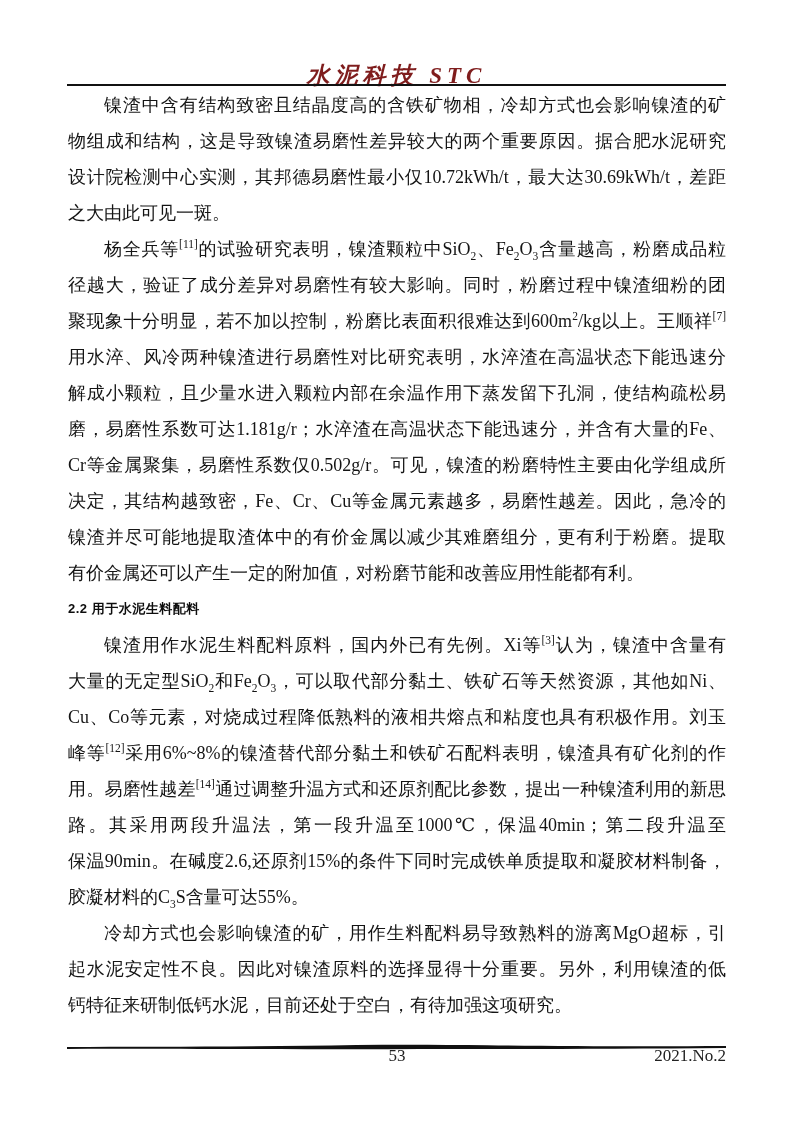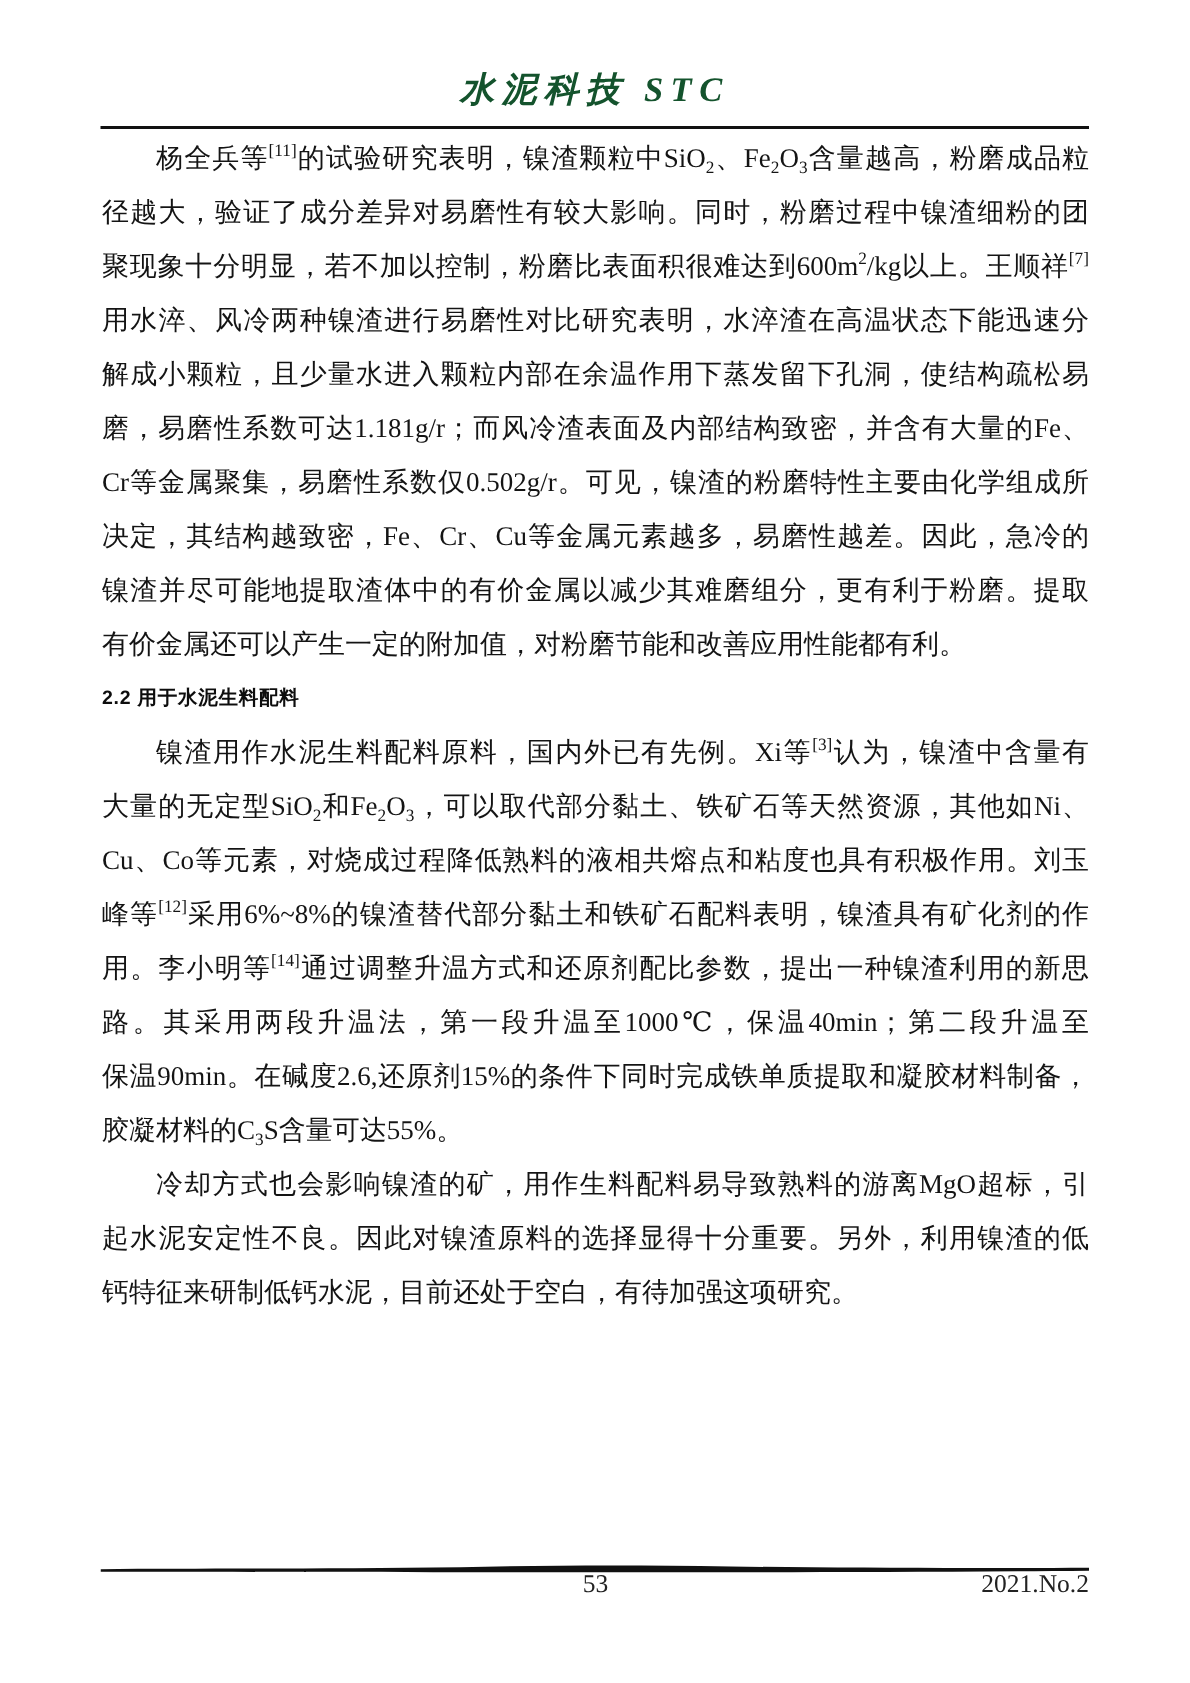--- a/index.html
+++ b/index.html
@@ -7,29 +7,29 @@
     position: relative;
     width: 793px;
     height: 1122px;
     background: #ffffff;
     overflow: hidden;
     font-family: "Liberation Serif", "DejaVu Serif", serif;
     color: #141414;
   }
   .journal-title {
     position: absolute;
-    top: 44px;
+    top: 60px;
     left: 0;
     right: 0;
     text-align: center;
     font-size: 23px;
     font-style: italic;
     font-weight: 600;
     letter-spacing: 5px;
-    color: #14532d;
+    color: #7f1d1d;
   }
   .header-rule {
     position: absolute;
     top: 84px;
     left: 67px;
     width: 659px;
     height: 0;
     border-top: 2.5px solid #111111;
   }
   .doc-body {
@@ -97,38 +97,44 @@
 <body>
 
 <div class="page">
 
   <div class="journal-title">水泥科技 STC</div>
 
   <div class="header-rule"></div>
 
   <div class="doc-body">
       <div class="para">
+        <div class="line first"><span>镍渣中含有结构致密且结晶度高的含铁矿物相，冷却方式也会影响镍渣的矿</span></div>
+        <div class="line"><span>物组成和结构，这是导致镍渣易磨性差异较大的两个重要原因。据合肥水泥研究</span></div>
+        <div class="line"><span>设计院检测中心实测，其邦德易磨性最小仅10.72kWh/t，最大达30.69kWh/t，差距</span></div>
+        <div class="line last"><span>之大由此可见一斑。</span></div>
+      </div>
+      <div class="para">
         <div class="line first"><span>杨全兵等</span><sup>[11]</sup><span>的试验研究表明，镍渣颗粒中SiO</span><sub>2</sub><span>、Fe</span><sub>2</sub><span>O</span><sub>3</sub><span>含量越高，粉磨成品粒</span></div>
         <div class="line"><span>径越大，验证了成分差异对易磨性有较大影响。同时，粉磨过程中镍渣细粉的团</span></div>
         <div class="line"><span>聚现象十分明显，若不加以控制，粉磨比表面积很难达到600m</span><sup>2</sup><span>/kg以上。王顺祥</span><sup>[7]</sup></div>
         <div class="line"><span>用水淬、风冷两种镍渣进行易磨性对比研究表明，水淬渣在高温状态下能迅速分</span></div>
         <div class="line"><span>解成小颗粒，且少量水进入颗粒内部在余温作用下蒸发留下孔洞，使结构疏松易</span></div>
-        <div class="line"><span>磨，易磨性系数可达1.181g/r；而风冷渣表面及内部结构致密，并含有大量的Fe、</span></div>
+        <div class="line"><span>磨，易磨性系数可达1.181g/r；水淬渣在高温状态下能迅速分，并含有大量的Fe、</span></div>
         <div class="line"><span>Cr等金属聚集，易磨性系数仅0.502g/r。可见，镍渣的粉磨特性主要由化学组成所</span></div>
         <div class="line"><span>决定，其结构越致密，Fe、Cr、Cu等金属元素越多，易磨性越差。因此，急冷的</span></div>
         <div class="line"><span>镍渣并尽可能地提取渣体中的有价金属以减少其难磨组分，更有利于粉磨。提取</span></div>
         <div class="line last"><span>有价金属还可以产生一定的附加值，对粉磨节能和改善应用性能都有利。</span></div>
       </div>
       <div class="heading">2.2 用于水泥生料配料</div>
       <div class="para">
         <div class="line first"><span>镍渣用作水泥生料配料原料，国内外已有先例。Xi等</span><sup>[3]</sup><span>认为，镍渣中含量有</span></div>
         <div class="line"><span>大量的无定型SiO</span><sub>2</sub><span>和Fe</span><sub>2</sub><span>O</span><sub>3</sub><span>，可以取代部分黏土、铁矿石等天然资源，其他如Ni、</span></div>
         <div class="line"><span>Cu、Co等元素，对烧成过程降低熟料的液相共熔点和粘度也具有积极作用。刘玉</span></div>
         <div class="line"><span>峰等</span><sup>[12]</sup><span>采用6%~8%的镍渣替代部分黏土和铁矿石配料表明，镍渣具有矿化剂的作</span></div>
-        <div class="line"><span>用。李小明等</span><sup>[14]</sup><span>通过调整升温方式和还原剂配比参数，提出一种镍渣利用的新思</span></div>
+        <div class="line"><span>用。易磨性越差</span><sup>[14]</sup><span>通过调整升温方式和还原剂配比参数，提出一种镍渣利用的新思</span></div>
         <div class="line"><span>路。其采用两段升温法，第一段升温至1000℃，保温40min；第二段升温至1480℃，</span></div>
         <div class="line"><span>保温90min。在碱度2.6,还原剂15%的条件下同时完成铁单质提取和凝胶材料制备，</span></div>
         <div class="line last"><span>胶凝材料的C</span><sub>3</sub><span>S含量可达55%。</span></div>
       </div>
       <div class="para">
         <div class="line first"><span>冷却方式也会影响镍渣的矿，用作生料配料易导致熟料的游离MgO超标，引</span></div>
         <div class="line"><span>起水泥安定性不良。因此对镍渣原料的选择显得十分重要。另外，利用镍渣的低</span></div>
         <div class="line last"><span>钙特征来研制低钙水泥，目前还处于空白，有待加强这项研究。</span></div>
       </div>
     </div>

